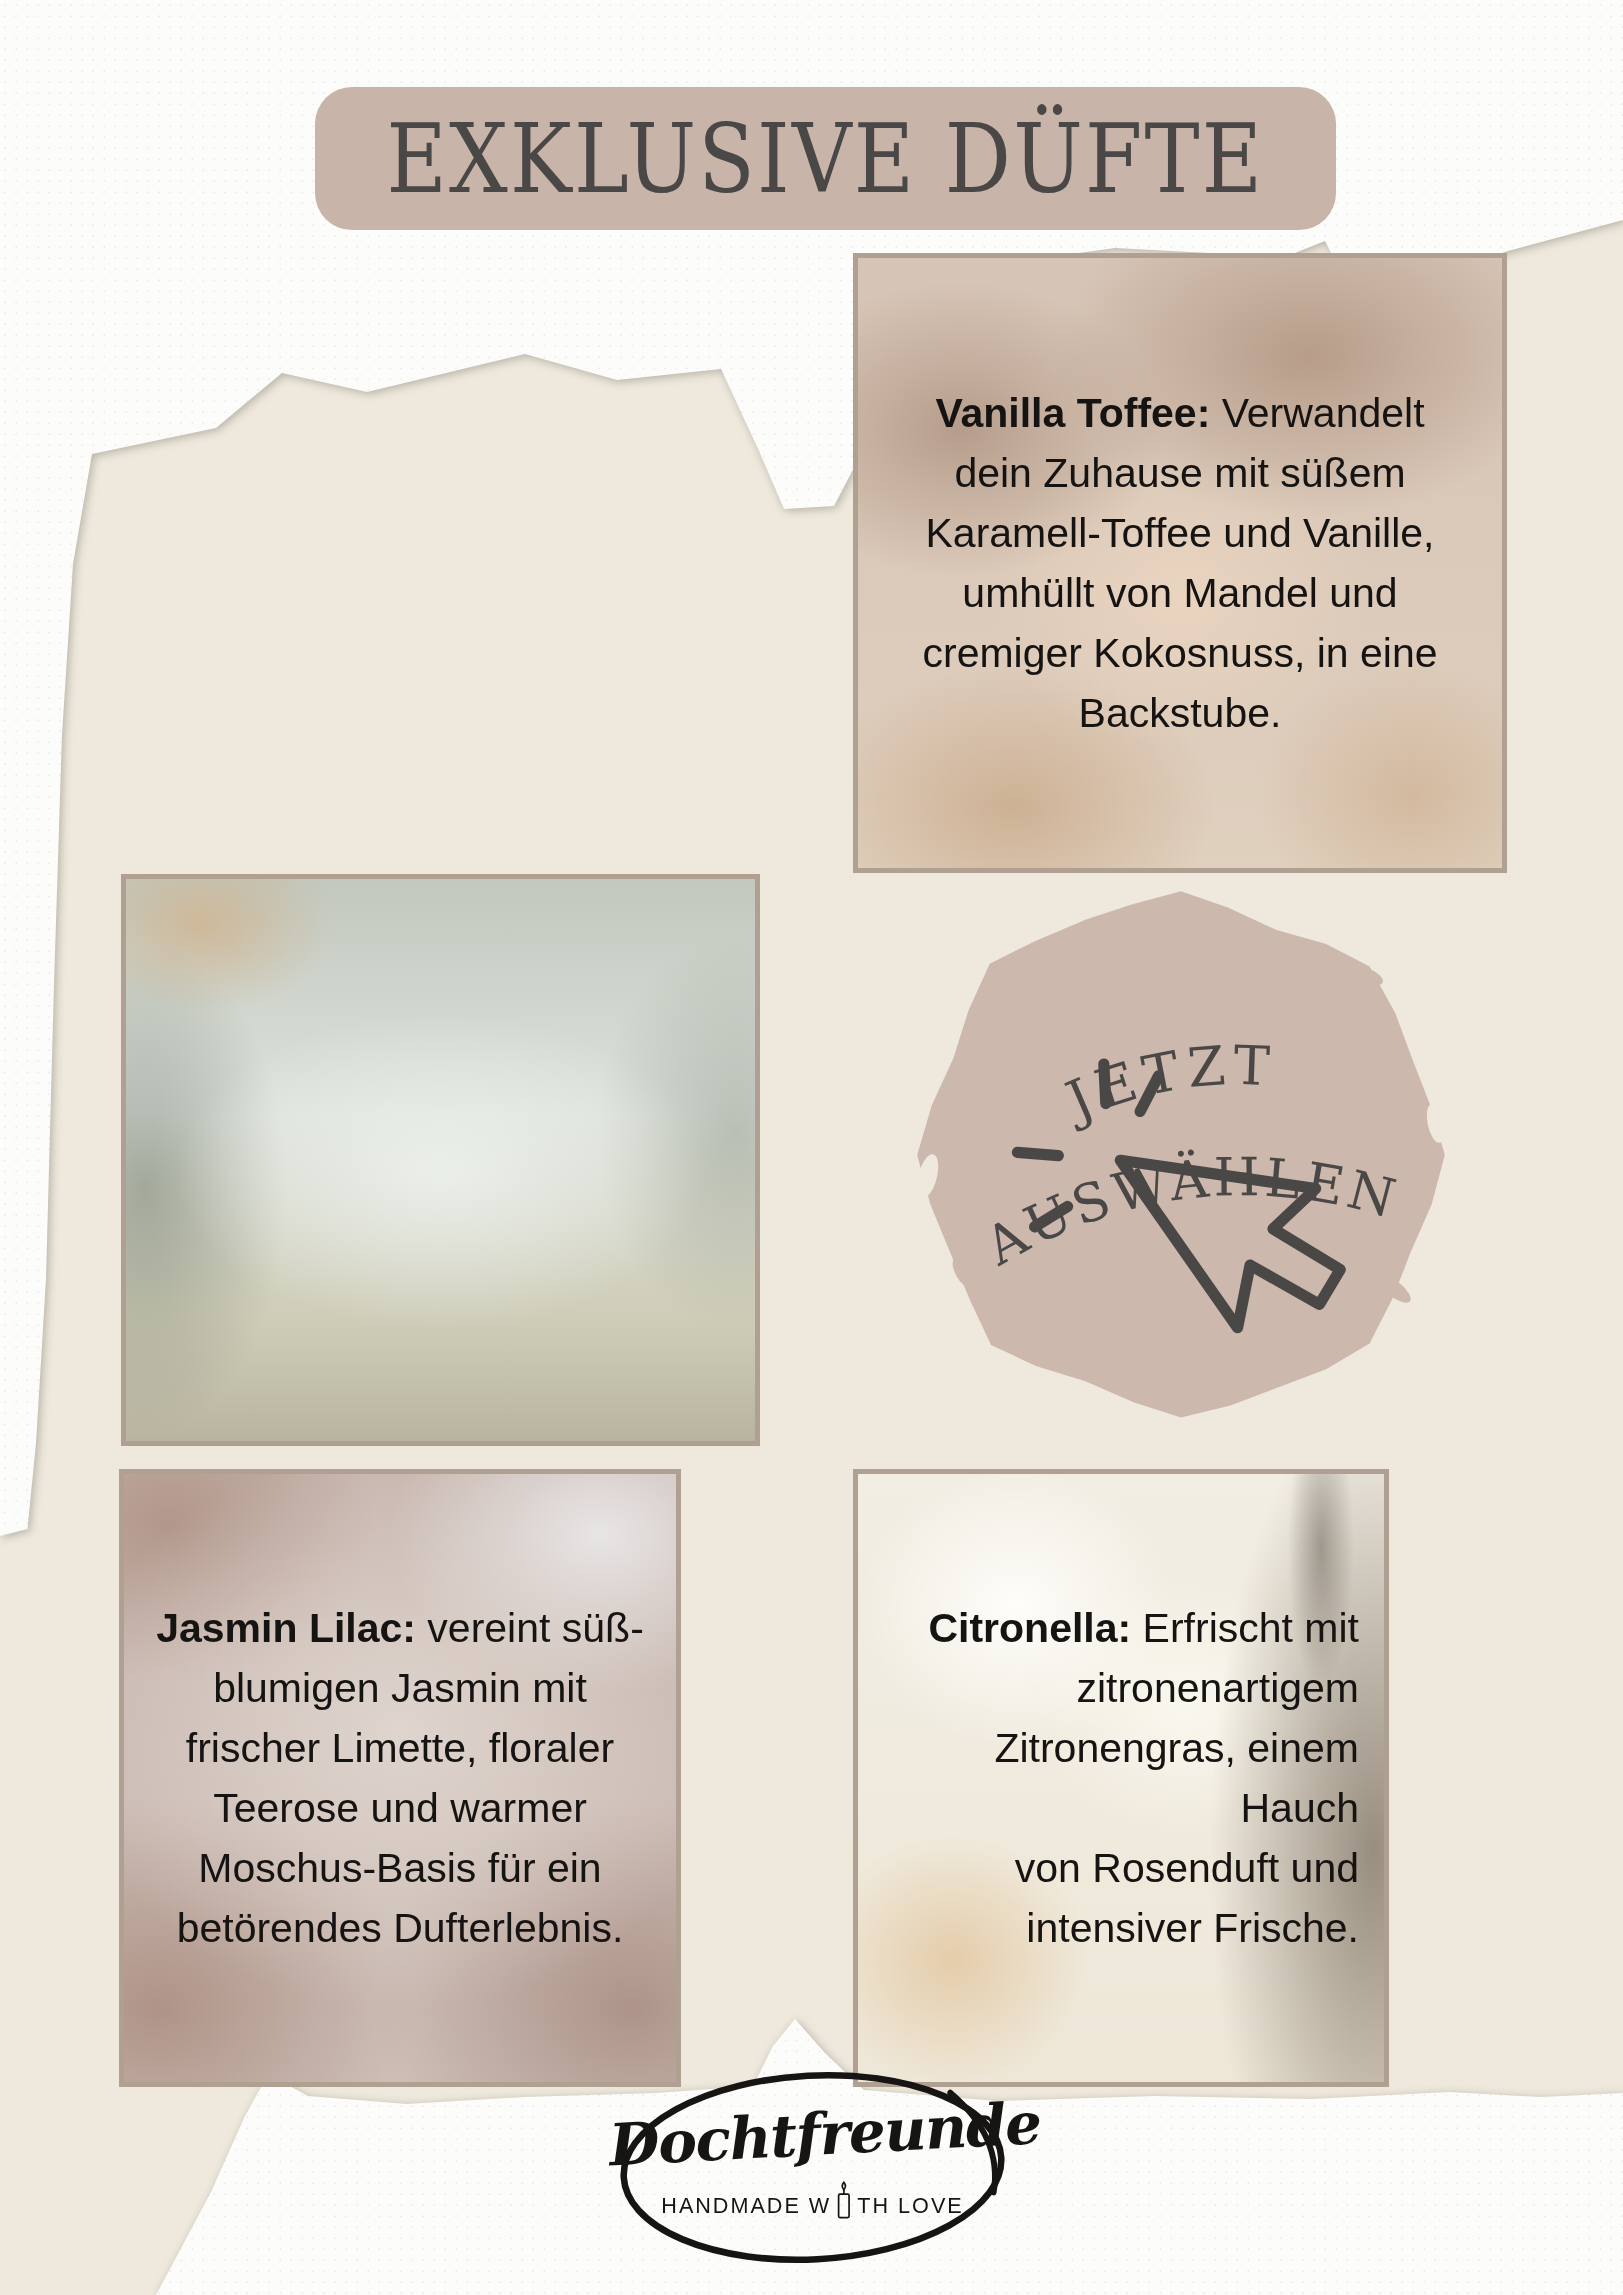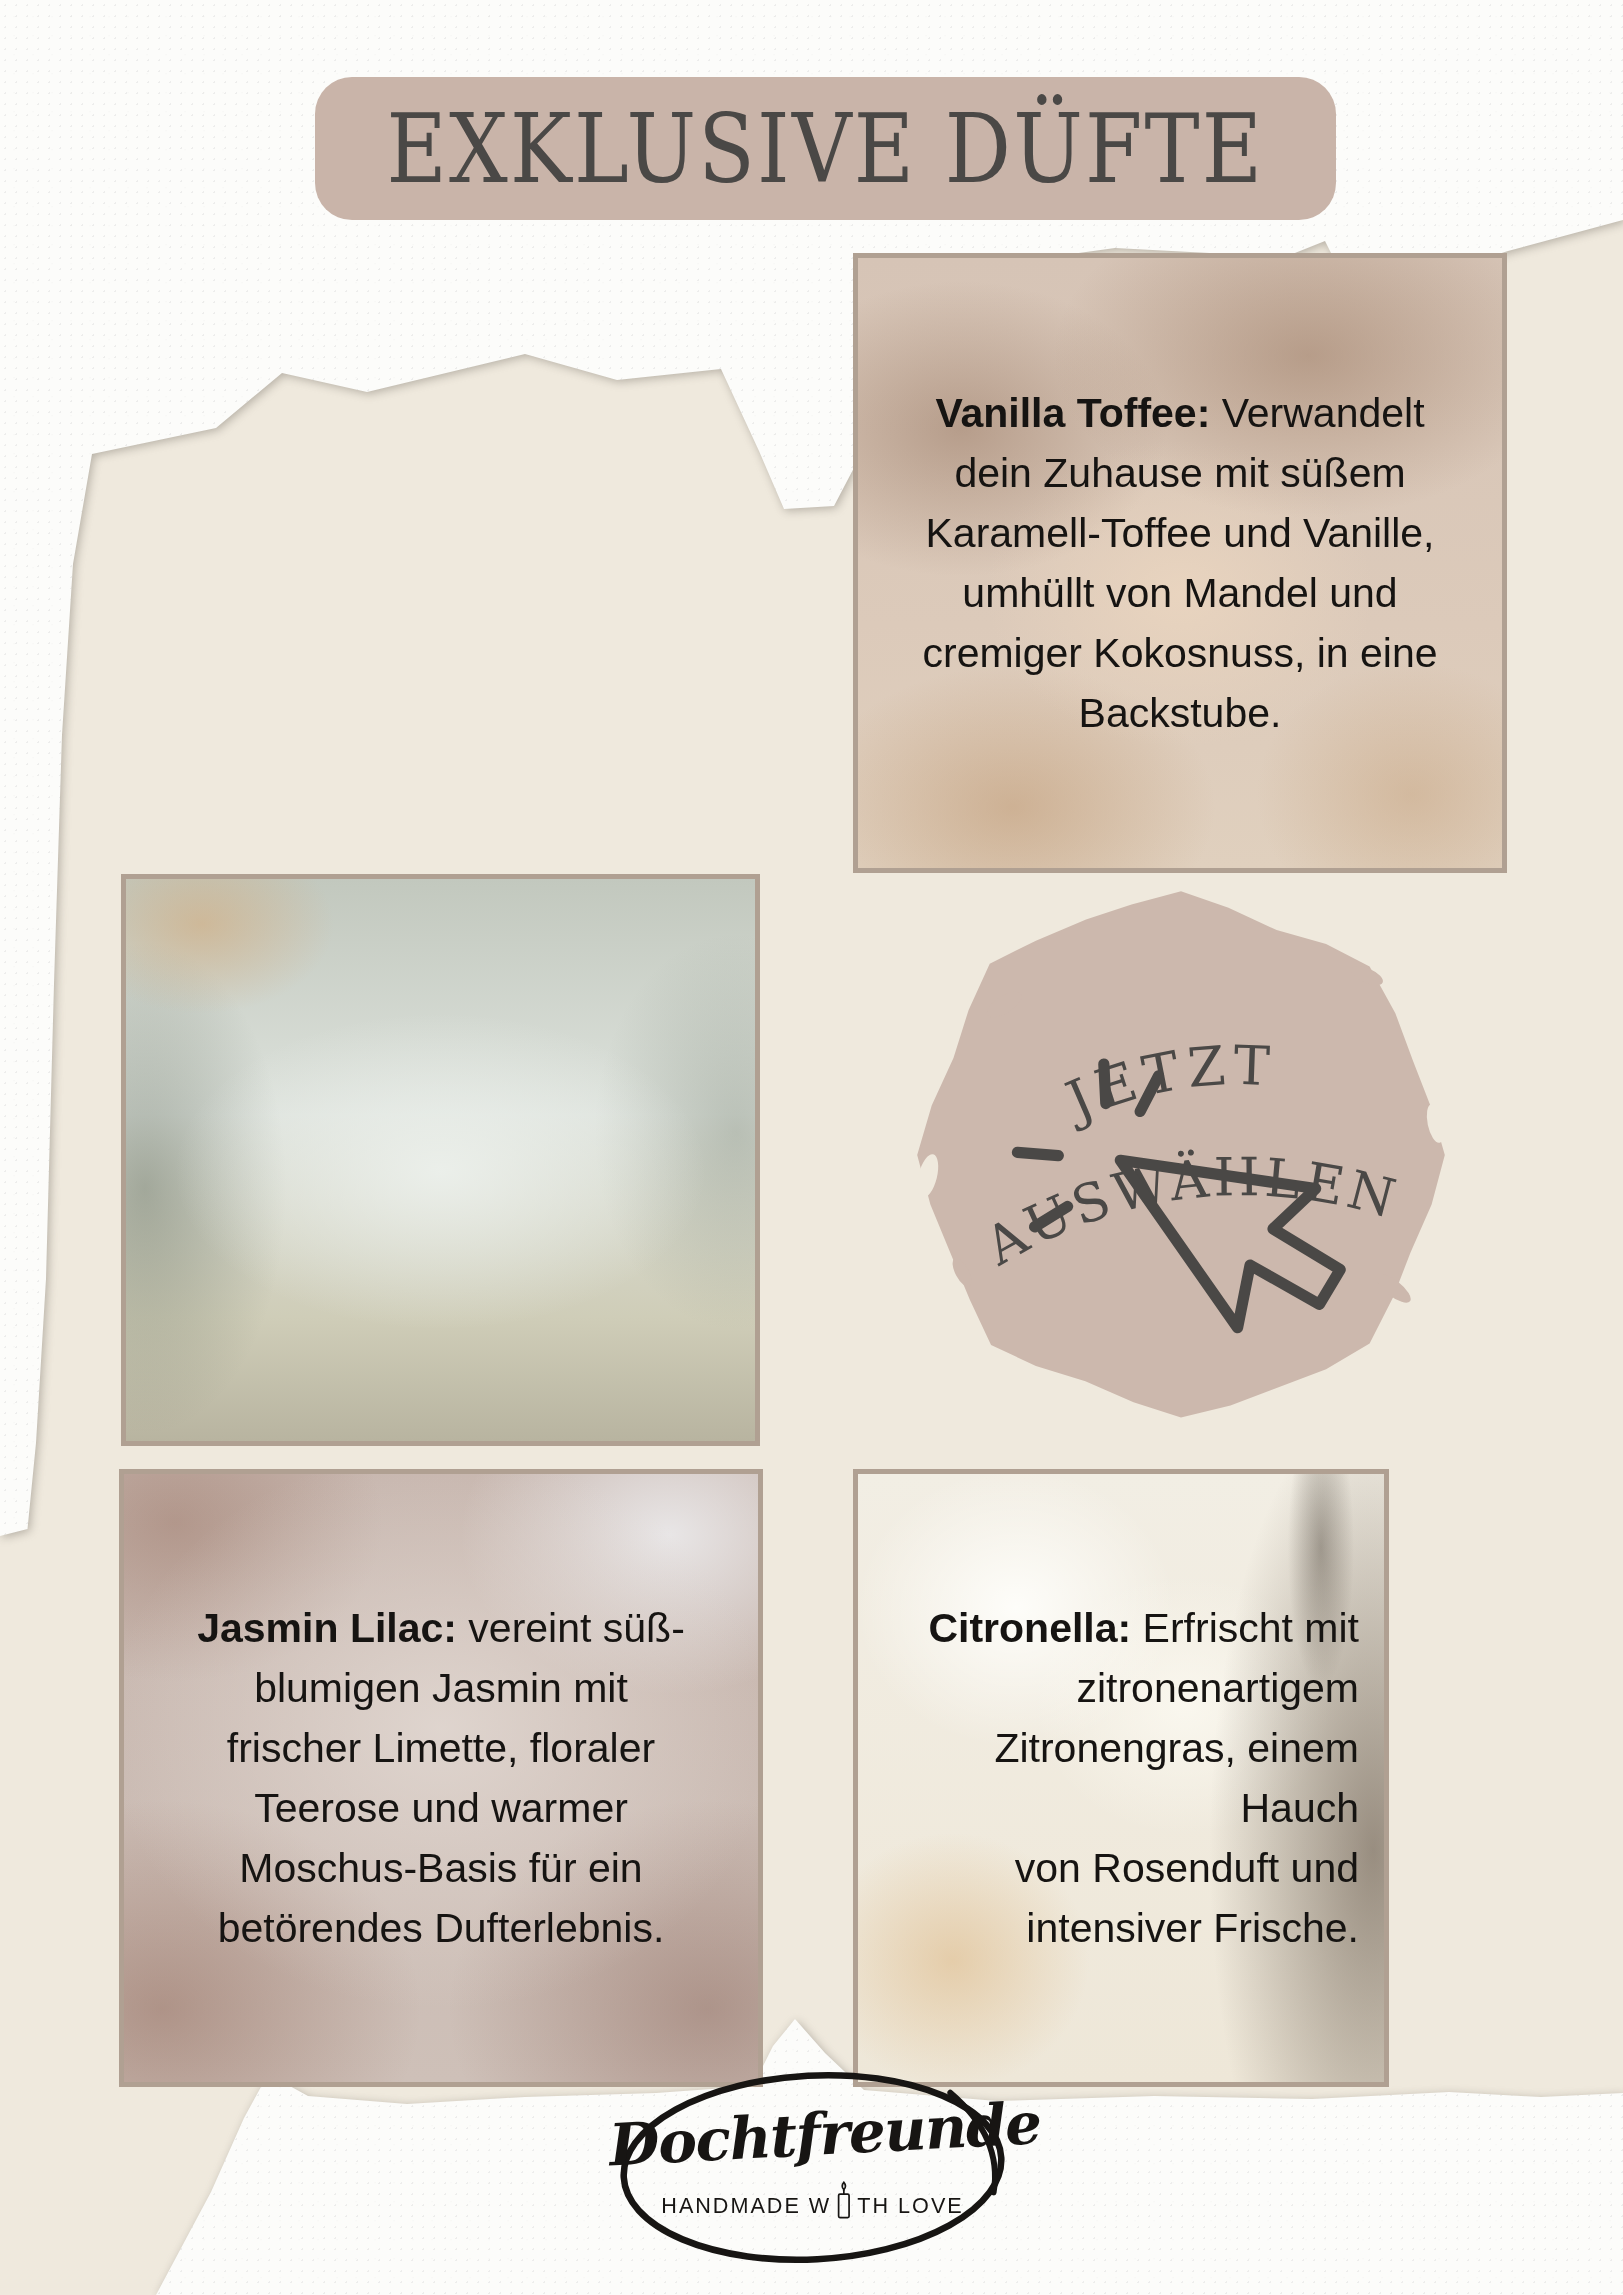--- a/index.html
+++ b/index.html
@@ -21,21 +21,21 @@
     background-position:0 0,4.6px 7.2px;
   }
   .paper.top{
     clip-path:polygon(0 0,1623px 0,1623px 220px,1508px 251px,1410px 282px,1352px 295px,1325px 241px,1285px 257px,1115px 248px,969px 268px,879px 420px,834px 506px,784px 509px,759px 451px,721px 369px,617px 380px,525px 354px,367px 392px,282px 373px,216px 428px,92px 454px,73px 564px,62px 735px,54px 984px,46px 1279px,36px 1443px,27.5px 1529px,0 1536px);
   }
   .paper.bottom{
     clip-path:polygon(156px 2295px,188px 2235px,211px 2192px,244px 2118px,268px 2074px,308px 2096px,407px 2104px,525px 2097px,656px 2093px,753px 2086px,773px 2046px,795px 2019px,825px 2053px,864px 2090px,997px 2101px,1154px 2096px,1312px 2099px,1449px 2092px,1541px 2097px,1623px 2093px,1623px 2295px);
   }
   
   .banner{
-    position:absolute;left:315px;top:77px;width:1021px;height:143px;
+    position:absolute;left:315px;top:87px;width:1021px;height:143px;
     background:var(--banner-bg,#c9b4a9);
     border-radius:37px;
     display:flex;align-items:center;justify-content:center;
   }
   .banner .title{
     font-family:"DejaVu Serif","Liberation Serif",serif;
     font-size:96px;letter-spacing:2.6px;
     color:var(--title-color,#4a4846);
     transform:scaleX(.86);transform-origin:center;
     white-space:nowrap;line-height:1;
@@ -53,21 +53,21 @@
     position:relative;
     white-space:pre-line;
     font-size:41px;line-height:60px;
     color:var(--text-color,#161412);
     padding:0 25px;
   }
   .scent-name{font-weight:bold;}
   .pos1{left:125px;top:253px;width:639px;height:600px;}
   .pos2{left:853px;top:253px;width:654px;height:620px;}
   .pos3{left:121px;top:874px;width:639px;height:572px;}
-  .pos4{left:119px;top:1469px;width:644px;height:618px;justify-content:center;}
+  .pos4{left:119px;top:1469px;width:562px;height:618px;justify-content:center;}
   .pos5{left:853px;top:1469px;width:536px;height:618px;text-align:right;}
   
   .photo.c1{background:
     radial-gradient(157px 131px at 15% 12%,rgba(232,203,205,.75),transparent 70%),
     radial-gradient(184px 151px at 82% 12%,rgba(234,206,208,.8),transparent 70%),
     radial-gradient(131px 118px at 10% 55%,rgba(236,211,212,.65),transparent 70%),
     radial-gradient(197px 171px at 28% 92%,rgba(210,180,140,.5),transparent 70%),
     radial-gradient(197px 164px at 80% 74%,rgba(226,199,186,.55),transparent 72%),
     radial-gradient(79px 275px at 52% 45%,rgba(222,214,206,.8),transparent 75%),
     linear-gradient(180deg,#efe9e6,#e7dedb 55%,#ebe3dc);}

